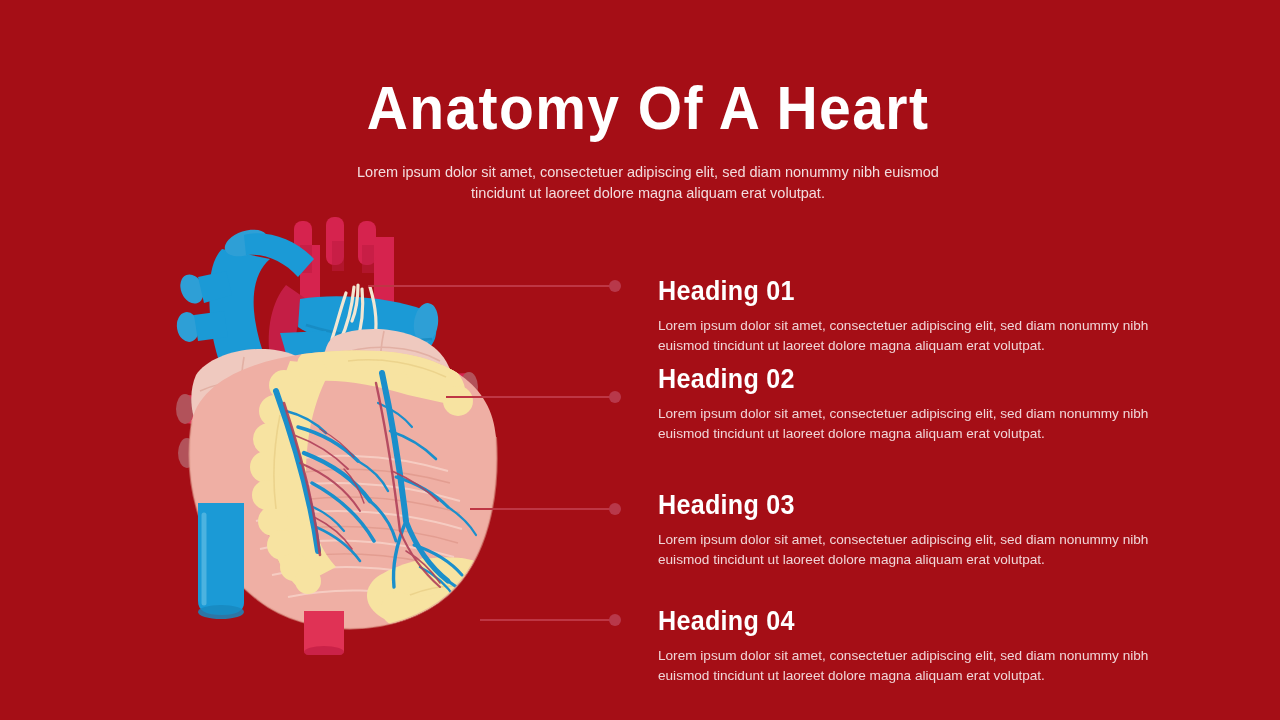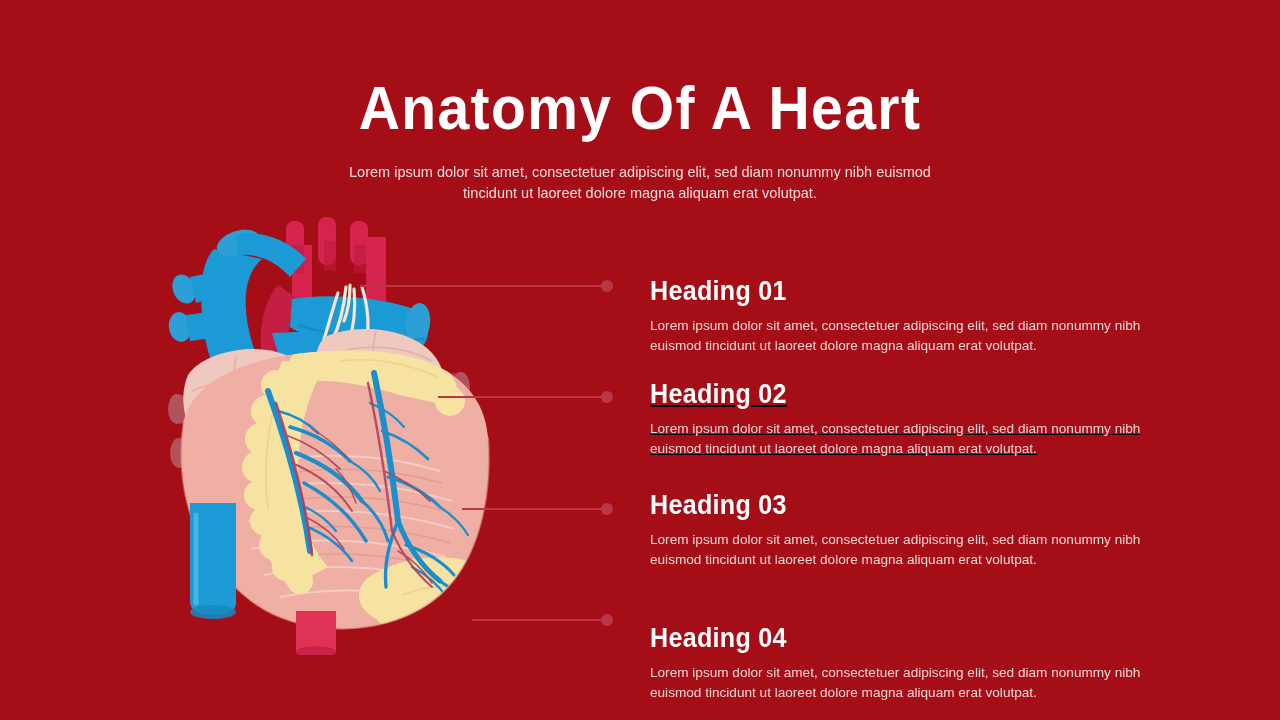--- a/index.html
+++ b/index.html
@@ -2,21 +2,21 @@
 <html><head>
 <meta charset="utf-8">
 <style>
   * { margin:0; padding:0; box-sizing:border-box; }
   html, body { width:1280px; height:720px; overflow:hidden; }
   body {
     background:#A50E16;
     font-family:"Liberation Sans", sans-serif;
     position:relative;
   }
-  #slide { position:absolute; inset:0; }
+  #slide { position:absolute; inset:0;margin-left:8px; }
 
   
   #title {
     position:absolute; top:76px; left:0; width:1280px;
     text-align:center;
     font-family:"Liberation Sans", sans-serif;
     font-weight:bold;
     font-size:62px;
     line-height:64px;
     letter-spacing:1.5px;
@@ -314,28 +314,28 @@
   <div class="connector" style="left:472px; top:614px; width:140px;">
     <div class="line"></div>
     <div class="dot"></div>
   </div>
 
   <div class="row" style="top:276px;">
     <div class="row-heading">Heading 01</div>
     <div class="row-body">Lorem ipsum dolor sit amet, consectetuer adipiscing elit, sed diam nonummy nibh euismod tincidunt ut laoreet dolore magna aliquam erat volutpat.</div>
   </div>
 
-  <div class="row" style="top:379px;text-decoration:underline;">
+  <div class="row" style="top:364px;">
     <div class="row-heading">Heading 02</div>
     <div class="row-body">Lorem ipsum dolor sit amet, consectetuer adipiscing elit, sed diam nonummy nibh euismod tincidunt ut laoreet dolore magna aliquam erat volutpat.</div>
   </div>
 
   <div class="row" style="top:490px;">
     <div class="row-heading">Heading 03</div>
     <div class="row-body">Lorem ipsum dolor sit amet, consectetuer adipiscing elit, sed diam nonummy nibh euismod tincidunt ut laoreet dolore magna aliquam erat volutpat.</div>
   </div>
 
-  <div class="row" style="top:623px;">
+  <div class="row" style="top:606px;">
     <div class="row-heading">Heading 04</div>
     <div class="row-body">Lorem ipsum dolor sit amet, consectetuer adipiscing elit, sed diam nonummy nibh euismod tincidunt ut laoreet dolore magna aliquam erat volutpat.</div>
   </div>
 
 </div>
 
 </body></html>

